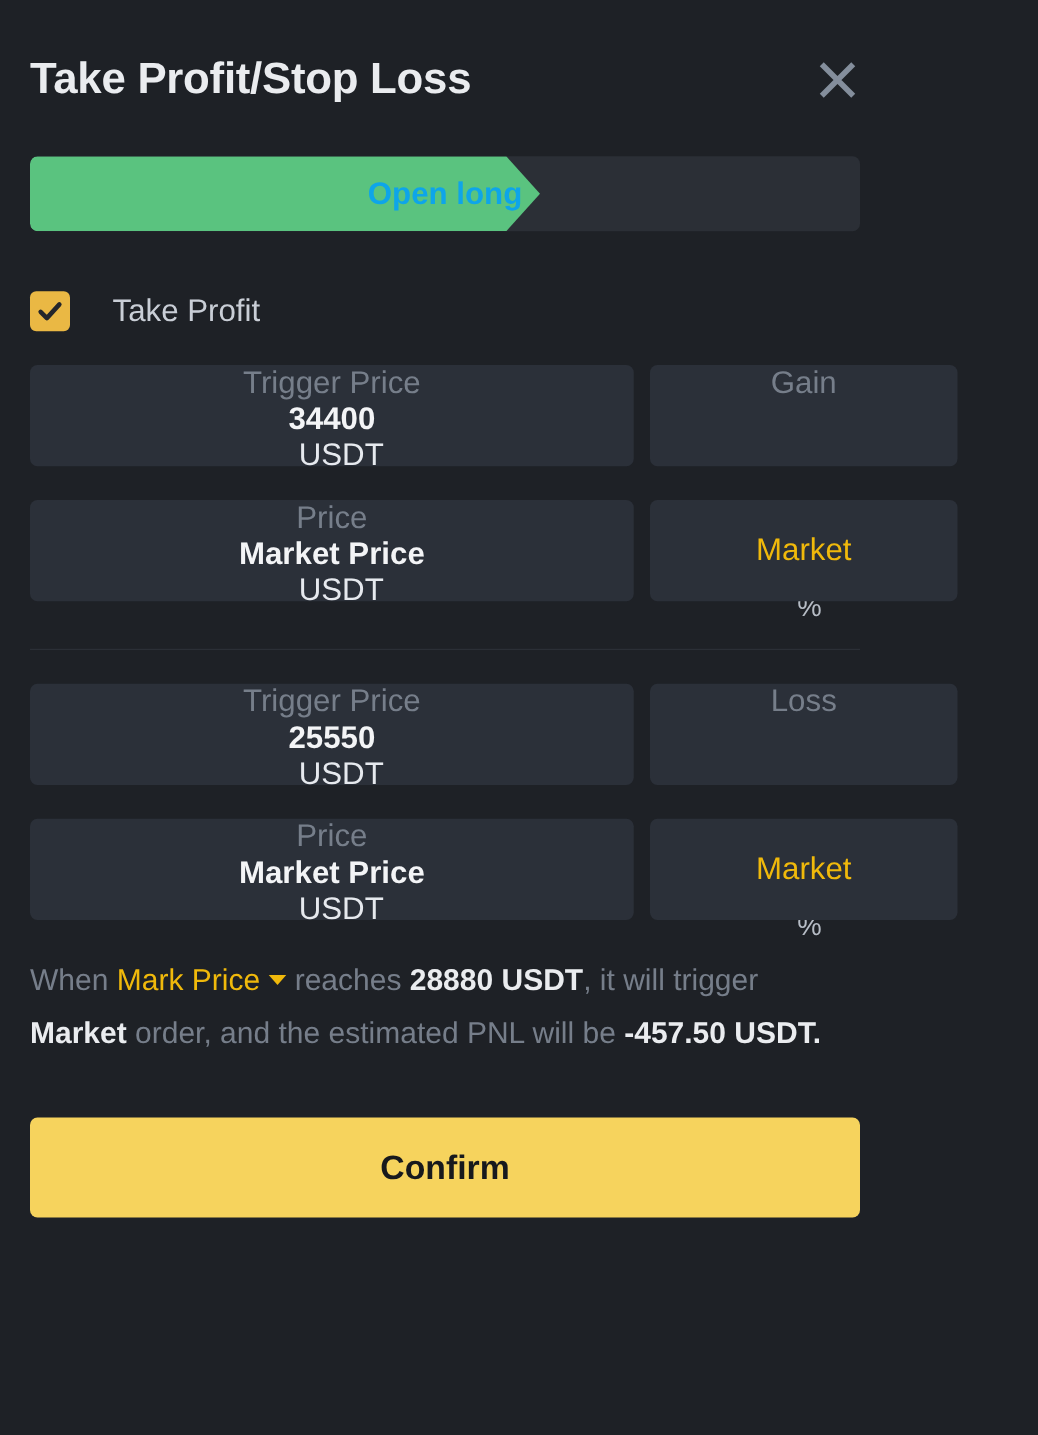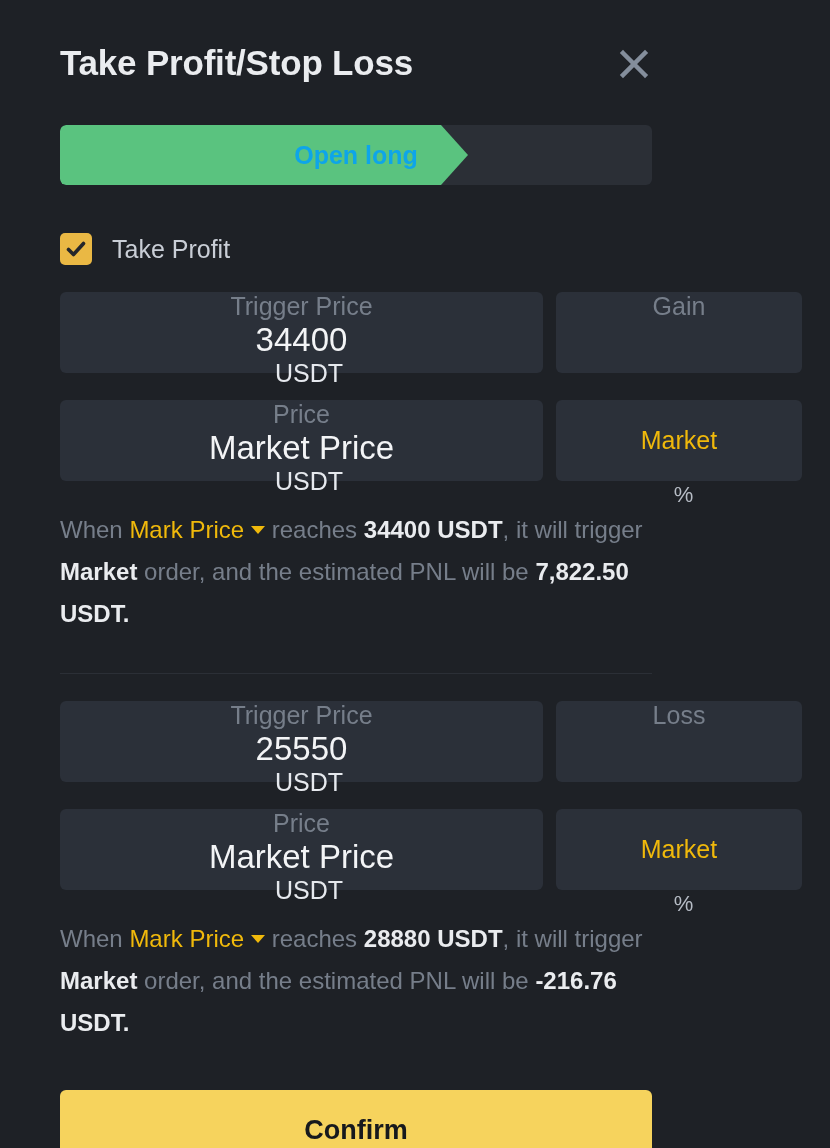--- a/index.html
+++ b/index.html
@@ -10,21 +10,21 @@
     background: #1e2126;
     font-family: "Liberation Sans", sans-serif;
     -webkit-font-smoothing: antialiased;
   }
 
   .dialog {
     position: relative;
     width: 712px;
     height: 1148px;
     background: #1e2126;
-    padding: 0 60px;
+    padding: 0 24px;
   }
 
   
   .header {
     position: relative;
     height: 125px;
     display: flex;
     align-items: center;
   }
   .dialog-title {
@@ -89,21 +89,21 @@
     background: #f0b90b;
     background: #eab844;
     display: flex;
     align-items: center;
     justify-content: center;
     cursor: pointer;
     flex: 0 0 auto;
   }
   .checkbox svg { display: block; }
   .check-label {
-    margin-left: 20px;
+    margin-left: 34px;
     font-size: 25px;
     color: #c9ced6;
   }
 
   
   .field-row {
     display: flex;
     margin-top: 27px;
     gap: 13px;
   }
@@ -119,23 +119,23 @@
   .field-wide { width: 483px; flex: 0 0 483px; }
   .field-narrow { width: 246px; flex: 0 0 246px; gap: 41px; }
 
   .fld-label {
     font-size: 25px;
     color: #767e8a;
     white-space: nowrap;
   }
   .fld-spacer { flex: 1 1 auto; }
   .fld-value {
-    font-size: 33px;
+    font-size: 25px;
     color: #f3f4f6;
-    font-weight: normal;
+    font-weight: bold;
     white-space: nowrap;
   }
   .fld-unit {
     font-size: 25px;
     color: #e6e9ee;
     margin-left: 15px;
     white-space: nowrap;
   }
   .fld-unit-pct {
     font-size: 22px;
@@ -255,29 +255,20 @@
   <div class="field-row">
     <div class="field field-wide">
       <span class="fld-label">Price</span>
       <span class="fld-spacer"></span>
       <span class="fld-value">Market Price</span>
       <span class="fld-unit">USDT</span>
     </div>
     <button class="market-btn">Market</button>
   </div>
 
-  <div class="desc">
-    <span>When</span>
-    <span class="mark">Mark Price</span><span class="caret"></span>
-    <span>reaches</span>
-    <span class="strong">34400 USDT</span><span>, it will trigger</span>
-    <span class="strong">Market</span>
-    <span>order, and the estimated PNL will be</span>
-    <span class="strong">7,822.50 USDT.</span>
-  </div>
 
   <div class="divider"></div>
 
 
   <div class="field-row">
     <div class="field field-wide">
       <span class="fld-label">Trigger Price</span>
       <span class="fld-spacer"></span>
       <span class="fld-value">25550</span>
       <span class="fld-unit">USDT</span>
@@ -300,18 +291,18 @@
     <button class="market-btn">Market</button>
   </div>
 
   <div class="desc">
     <span>When</span>
     <span class="mark">Mark Price</span><span class="caret"></span>
     <span>reaches</span>
     <span class="strong">28880 USDT</span><span>, it will trigger</span>
     <span class="strong">Market</span>
     <span>order, and the estimated PNL will be</span>
-    <span class="strong">-216.76 USDT.</span>
+    <span class="strong">-457.50 USDT.</span>
   </div>
 
   <button class="confirm-btn">Confirm</button>
 
 </div>
 
 </body></html>

